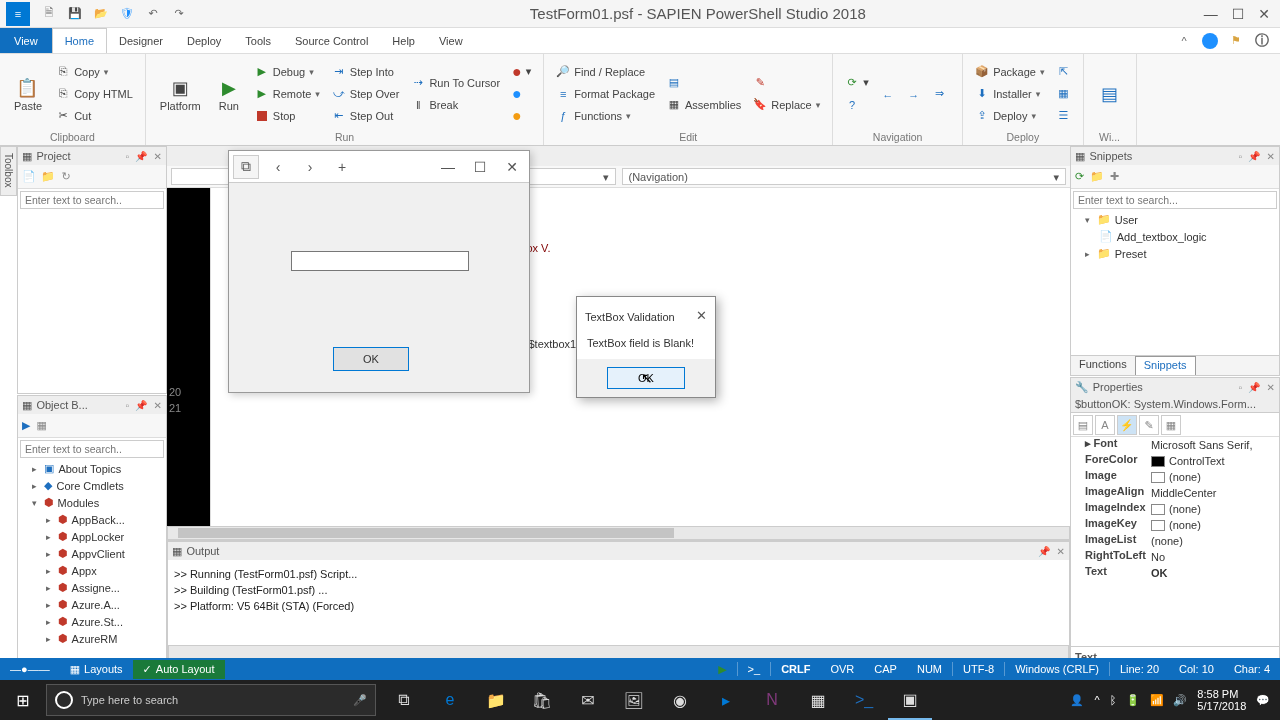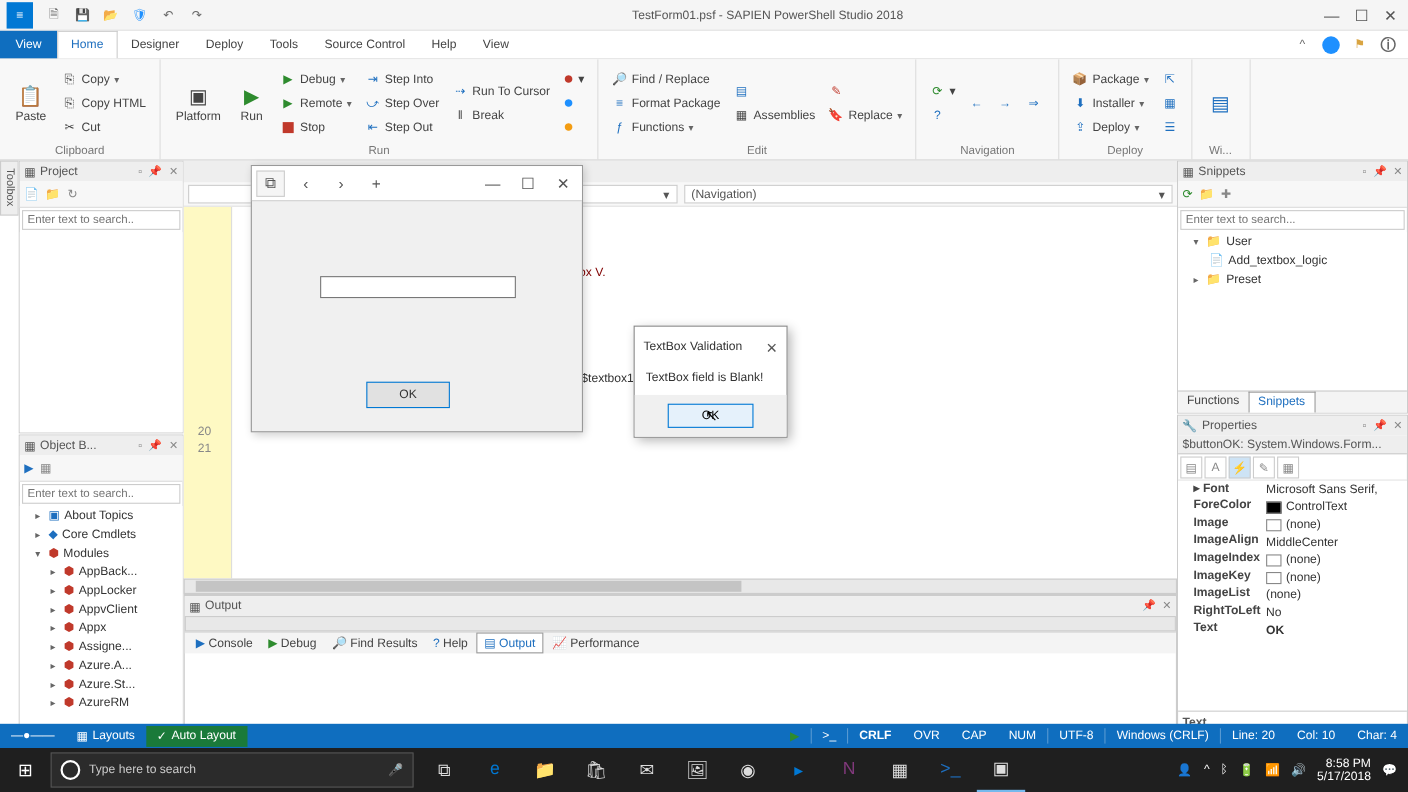--- a/index.html
+++ b/index.html
@@ -2,21 +2,21 @@
 <html><head>
 <meta charset="utf-8">
 <style>
 * { margin:0; padding:0; box-sizing:border-box; font-family:"Segoe UI",Tahoma,sans-serif; font-size:11px; }
 body { width:1280px; height:720px; background:#fff; overflow:hidden; position:relative; }
 
 
 .titlebar { height:28px; background:#f5f5f5; display:flex; align-items:center; border-bottom:1px solid #ddd; }
 .titlebar .logo { width:24px; height:24px; background:#0078d4; margin:2px 6px; display:flex; align-items:center; justify-content:center; color:#fff; font-weight:bold; }
 .titlebar .tb-icon { width:18px; height:18px; margin:0 4px; color:#666; display:flex; align-items:center; justify-content:center; }
-.titlebar .title { flex:1; text-align:center; color:#555; font-size:11px; }
+.titlebar .title { flex:1; text-align:center; color:#555; font-size:15px; }
 .titlebar .win-controls { display:flex; gap:14px; margin-right:10px; }
 .titlebar .win-controls span { color:#555; font-size:14px; }
 
 
 .menubar { height:26px; background:#fff; display:flex; align-items:stretch; border-bottom:1px solid #ddd; }
 .menubar .file-btn { background:#0f6ebf; color:#fff; padding:0 14px; display:flex; align-items:center; }
 .menubar .menu-item { padding:0 12px; display:flex; align-items:center; color:#444; }
 .menubar .menu-item.active { background:#fff; border:1px solid #ccc; border-bottom:none; color:#1e6fbf; }
 .menubar .right-icons { margin-left:auto; display:flex; align-items:center; gap:10px; padding-right:10px; }
 .menubar .right-icons span { color:#666; width:16px; height:16px; border-radius:50%; display:inline-flex; align-items:center; justify-content:center; }
@@ -57,21 +57,21 @@
 .left-panels { flex:1; display:flex; flex-direction:column; gap:1px; }
 .project-panel { height:248px; }
 .object-panel { flex:1; }
 
 
 .center-col { flex:1; display:flex; flex-direction:column; }
 .code-tabs { height:20px; background:#eee; display:flex; }
 .code-combo { height:22px; display:flex; gap:6px; padding:2px 4px; background:#f8f8f8; border-bottom:1px solid #ddd; }
 .combo { flex:1; border:1px solid #ccc; background:#fff; padding:2px 6px; color:#555; display:flex; justify-content:space-between; }
 .code-area { flex:1; background:#fff; font-family:Consolas,monospace; font-size:12px; padding:4px 4px 4px 50px; position:relative; color:#333; overflow:hidden; }
-.code-area .gutter { position:absolute; left:0; top:0; bottom:0; width:44px; background:#fef9c3; border-right:1px solid #ddd; color:#888; text-align:right; padding:4px 18px 4px 2px; line-height:16px; }
+.code-area .gutter { position:absolute; left:0; top:0; bottom:0; width:44px; background:#000000; border-right:1px solid #ddd; color:#888; padding:4px 18px 4px 2px; line-height:16px; }
 .code-area .code-lines { line-height:16px; white-space:pre; }
 .kw { color:#008; }
 .str { color:#800000; }
 
 .output-panel { height:140px; border-top:2px solid #ccc; }
 .output-tabs { height:20px; background:#f4f4f4; display:flex; align-items:center; gap:2px; padding:0 4px; border-top:1px solid #ccc; }
 .out-tab { padding:2px 6px; color:#444; display:flex; align-items:center; gap:3px; }
 .out-tab.active { background:#fff; border:1px solid #999; color:#1e6fbf; }
 .output-text { font-family:Consolas,monospace; font-size:12px; padding:6px; color:#222; line-height:16px; }
 
@@ -115,21 +115,21 @@
 .form-tb { height:32px; background:#fff; border-bottom:1px solid #ccc; display:flex; align-items:center; gap:6px; padding:0 4px; }
 .form-tb .ftb-btn { width:26px; height:24px; display:flex; align-items:center; justify-content:center; color:#555; font-size:14px; }
 .form-tb .ftb-btn.tab-ic { border:1px solid #ccc; background:#f5f5f5; }
 .form-tb .spacer { flex:1; }
 .form-body { position:relative; height:211px; }
 .form-body input[type=text] { position:absolute; left:62px; top:68px; width:178px; height:20px; border:1px solid #777; background:#fff; }
 .form-body .ok-btn { position:absolute; left:104px; top:164px; width:76px; height:24px; background:#e1e1e1; border:1px solid #0078d4; color:#333; display:flex; align-items:center; justify-content:center; }
 
 
 .msgbox { position:absolute; left:576px; top:296px; width:140px; background:#fff; border:1px solid #888; box-shadow:3px 3px 10px rgba(0,0,0,.3); }
-.msgbox .mb-title { height:26px; display:flex; align-items:flex-start; padding:12px 8px; color:#333; }
+.msgbox .mb-title { height:26px; display:flex; align-items:flex-end; padding:0 8px; color:#333; }
 .msgbox .mb-title .mb-close { margin-left:auto; color:#555; font-size:13px; }
 .msgbox .mb-body { padding:14px 10px 10px; color:#333; font-size:11px; }
 .msgbox .mb-footer { background:#f0f0f0; padding:8px; display:flex; justify-content:center; }
 .msgbox .mb-ok { width:78px; height:22px; border:1px solid #0078d4; background:#e5f1fb; display:flex; align-items:center; justify-content:center; }
 
 .cursor { position:absolute; left:641px; top:370px; font-size:14px; color:#000; }
 .hscroll-track { height:14px; background:#e8e8e8; border:1px solid #ccc; position:relative; }
 .hscroll-thumb { position:absolute; left:10px; top:1px; height:10px; width:55%; background:#c4c4c4; }
 .panel-tool-row { height:24px; display:flex; align-items:center; gap:6px; padding:0 4px; border-bottom:1px solid #ddd; background:#f7f7f7; color:#888; }
 </style>
@@ -487,20 +487,25 @@
         <div class="hscroll-thumb"></div>
       </div>
 
     <div class="panel output-panel">
       <div class="panel-header">
           <span>▦</span>
           <span class="ph-title">Output</span>
           <span class="ph-ctrl">📌</span>
           <span class="ph-ctrl">✕</span>
         </div>
+      <div class="panel-body output-text">
+        <div>&gt;&gt; Running (TestForm01.psf) Script...</div>
+          <div>&gt;&gt; Building (TestForm01.psf) ...</div>
+          <div>&gt;&gt; Platform: V5 64Bit (STA) (Forced)</div>
+      </div>
       <div class="hscroll-track"></div>
       <div class="output-tabs">
         <div class="out-tab">
             <span class="blue-ic">▶</span>
             <span>Console</span>
           </div>
         <div class="out-tab">
             <span class="green">▶</span>
             <span>Debug</span>
           </div>
@@ -711,19 +716,19 @@
     <div class="app-icon" style="color:#1e6fbf">&gt;_</div>
     <div class="app-icon" style="border-bottom:2px solid #76b9ed">▣</div>
   </div>
   <div class="tray">
     <span>👤</span>
     <span>^</span>
     <span>ᛒ</span>
     <span>🔋</span>
     <span>📶</span>
     <span>🔊</span>
-    <div style="text-align:right;line-height:12px">
+    <div style="line-height:12px">
         <div>8:58 PM</div>
         <div>5/17/2018</div>
       </div>
     <span>💬</span>
   </div>
 </div>
 
 </body></html>

